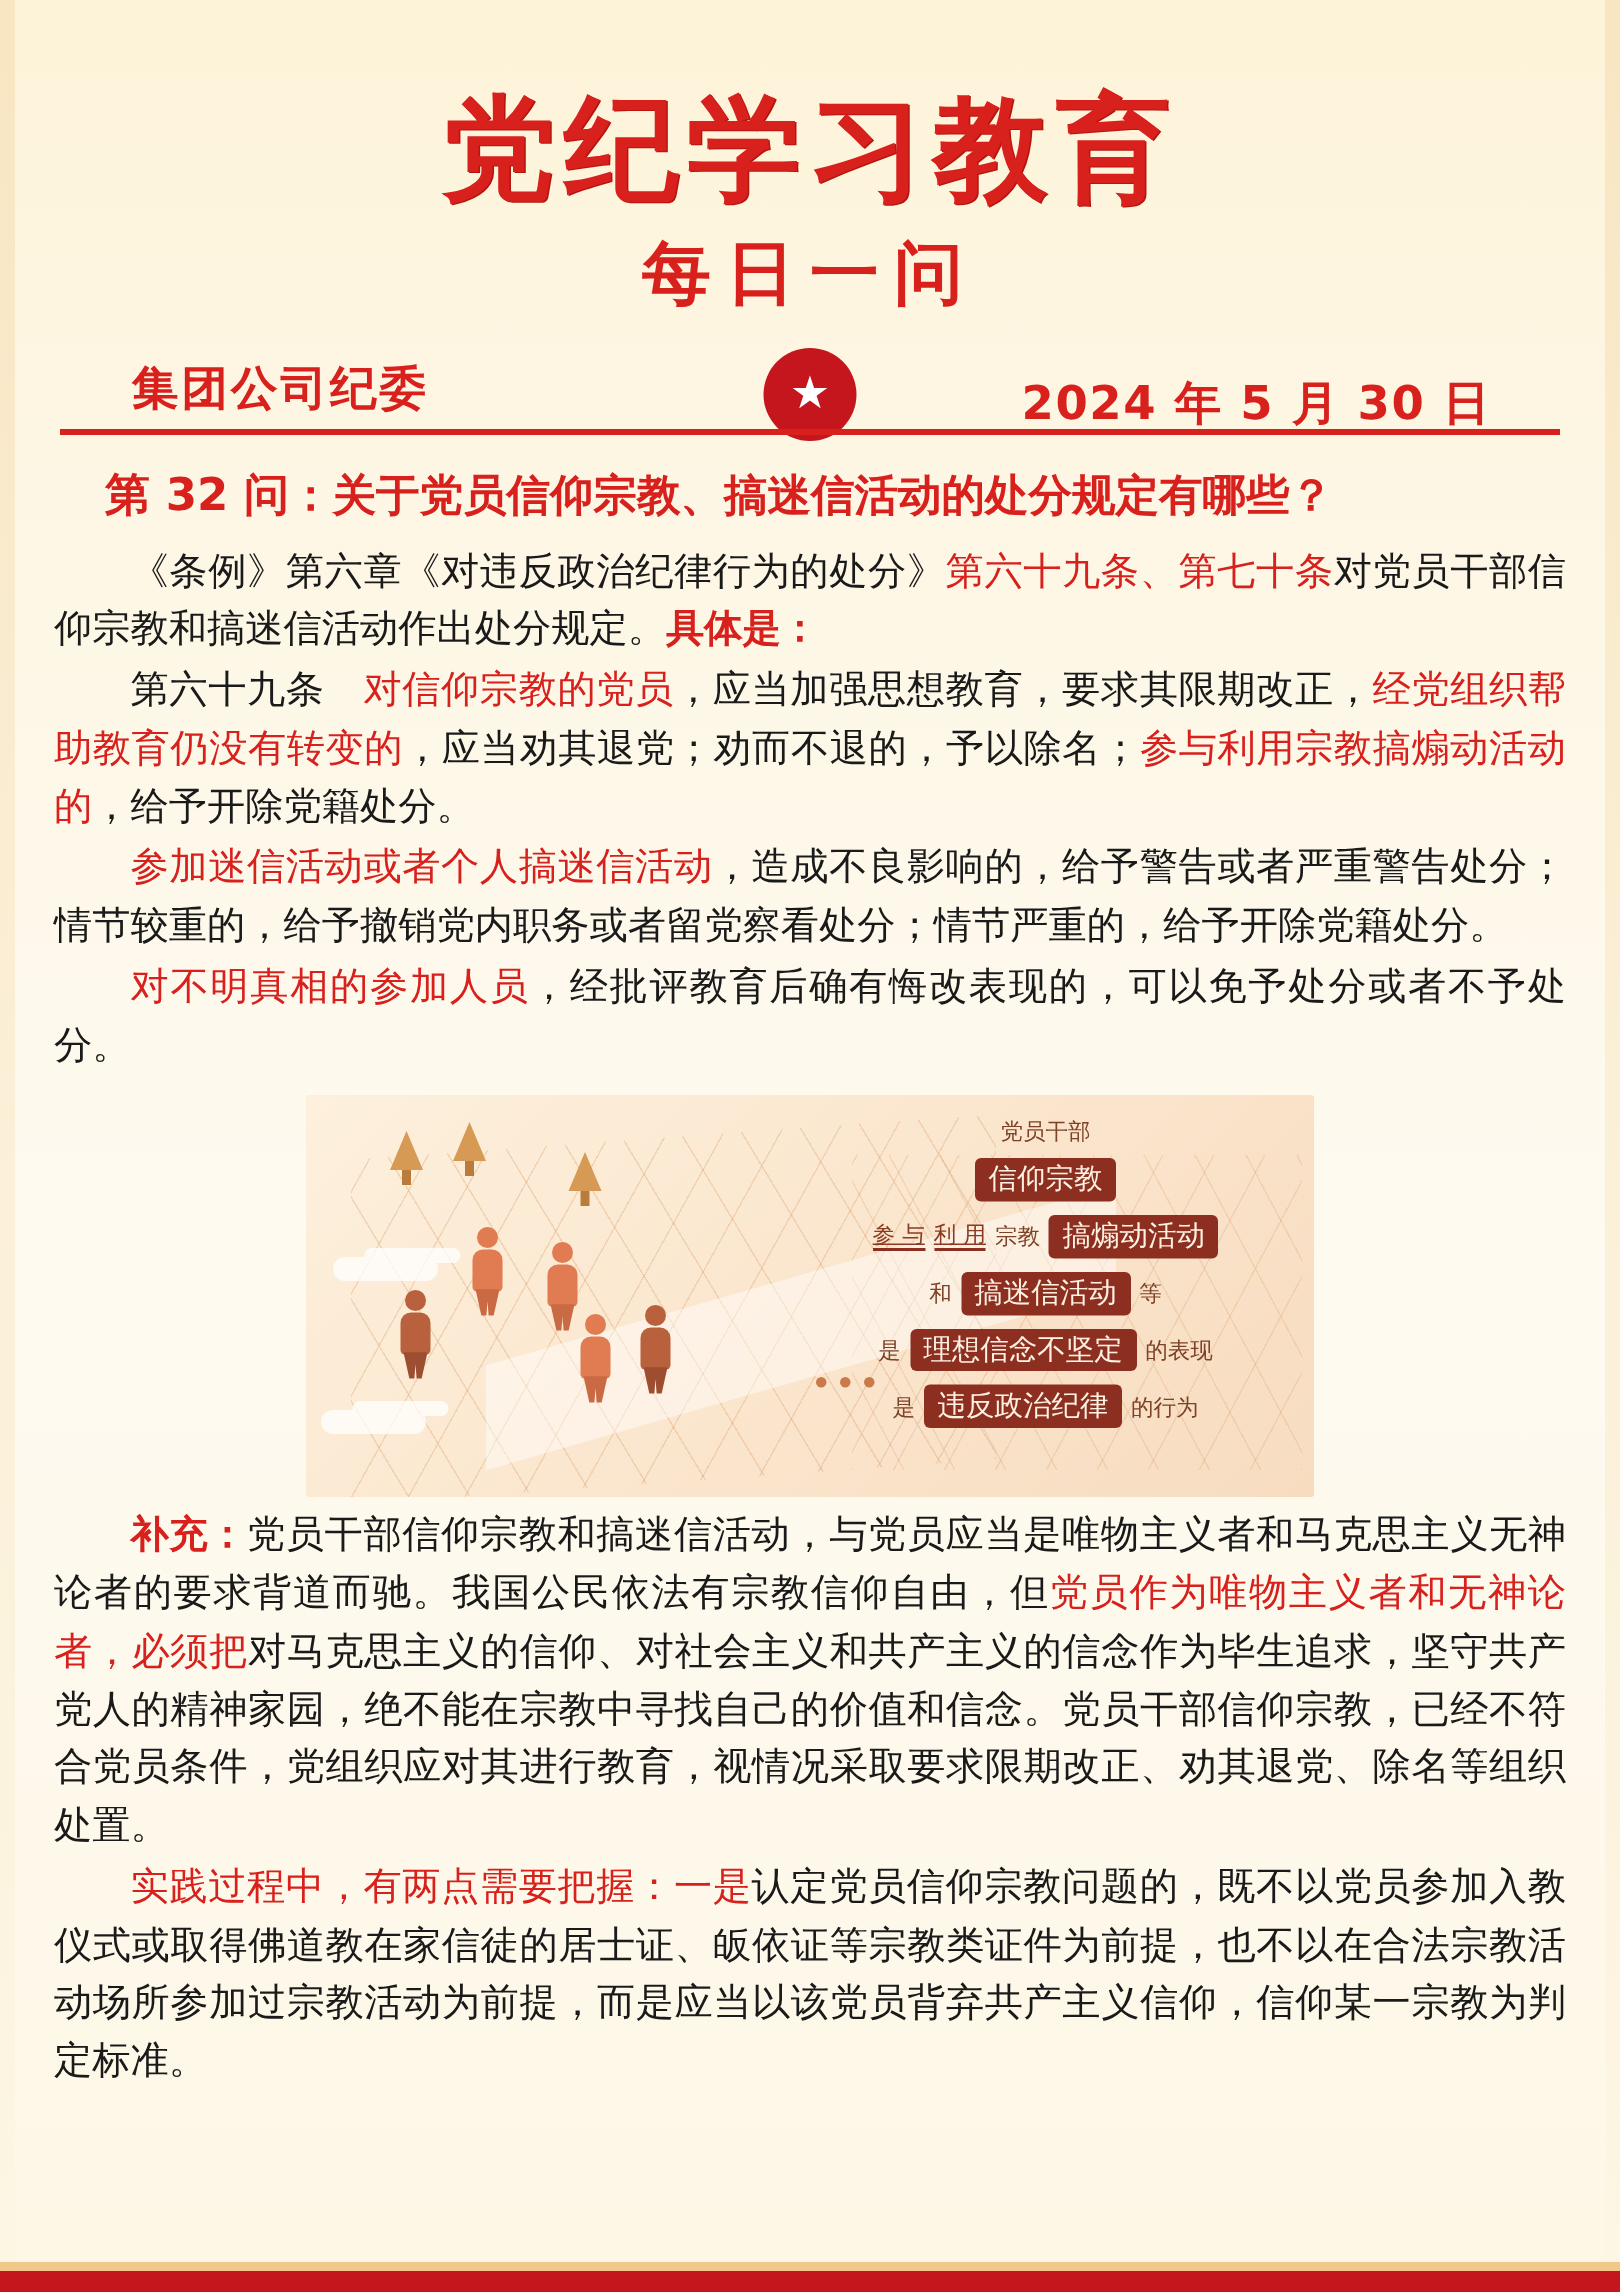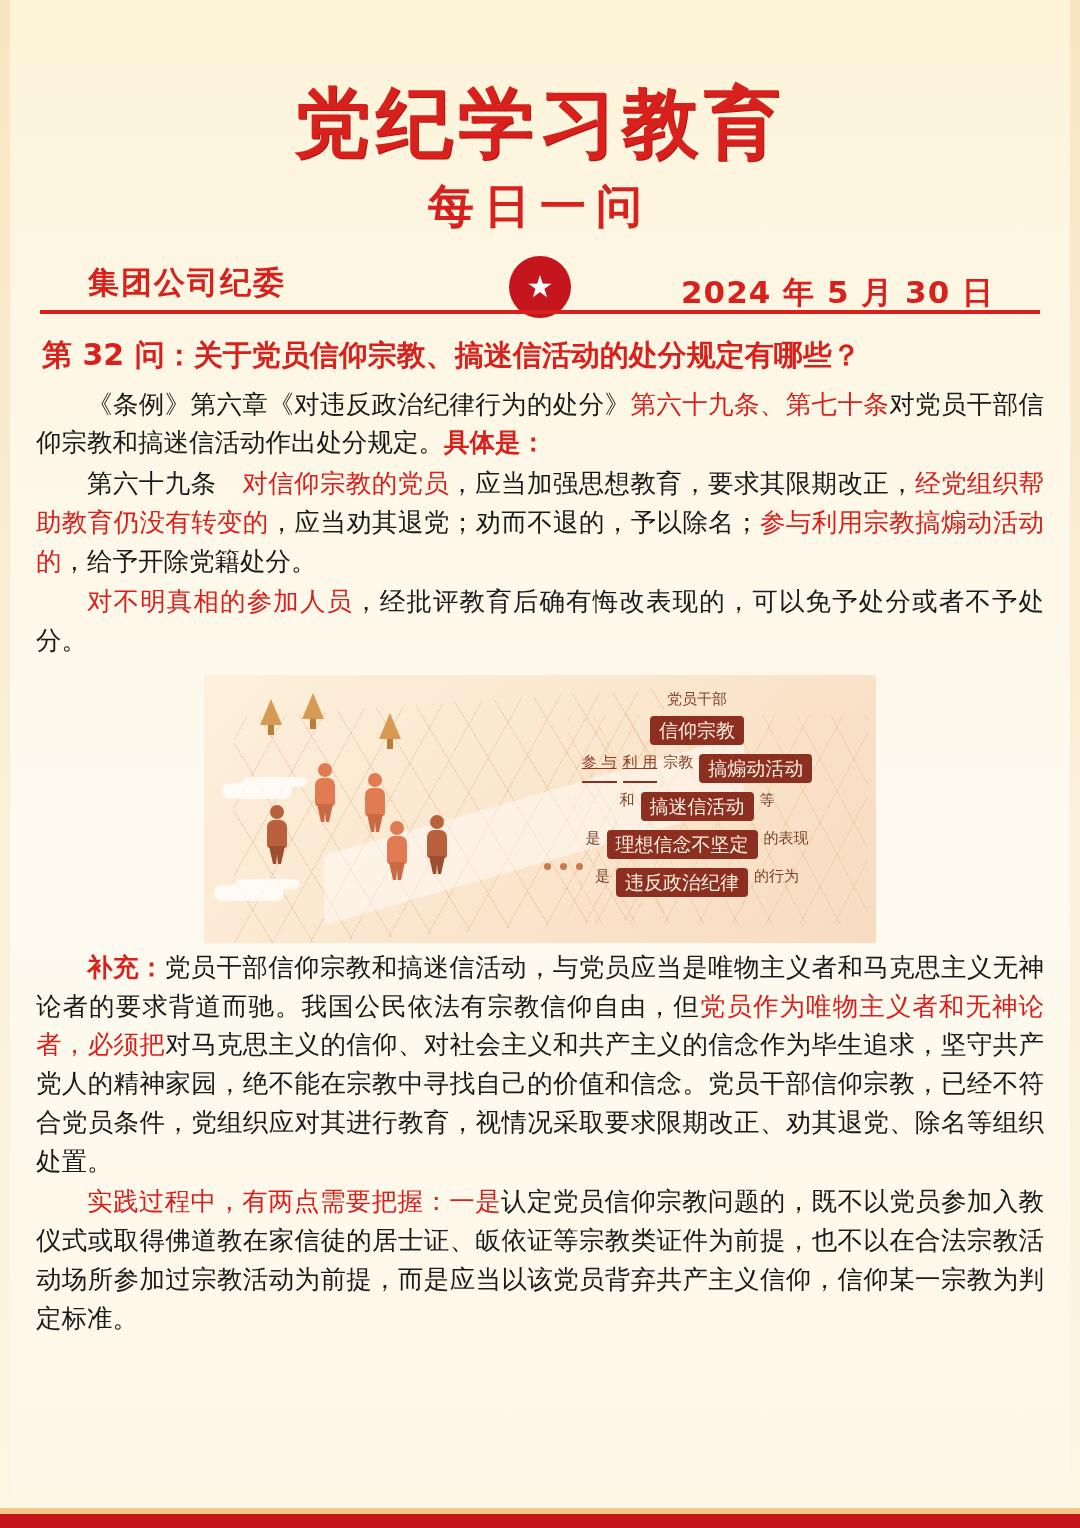--- a/index.html
+++ b/index.html
@@ -46,21 +46,21 @@
     position: absolute;
     left: 0; top: -6px;
     width: 100%;
     height: 6px;
     background: #e8a33d;
     opacity: .55;
   }
 
   
   .header {
-    padding-top: 82px;
+    padding-top: 58px;
     text-align: center;
   }
   .main-title {
     font-family: "DejaVu Serif", serif;
     font-weight: bold;
     font-size: 76px;
     line-height: 1.08;
     color: #d8201d;
     letter-spacing: 6px;
     text-shadow: 1px 1px 0 #b5140f;
@@ -135,21 +135,21 @@
     text-align: justify;
   }
   .q-line {
     font-size: 29px;
     font-weight: bold;
     color: #d8201d;
     font-family: "DejaVu Sans", sans-serif;
     margin: 4px 0 8px 6px;
     letter-spacing: 0px;
   }
-  .q-num { font-size: 30px; }
+  .q-num { font-size: 30px; margin-left: 28px; }
   p.para {
     margin: 0 0 2px 0;
     text-indent: 2em;
   }
   .red { color: #d8201d; }
   .bold { font-weight: bold; }
 
   
   .figure {
     margin: 14px auto 6px auto;
@@ -251,20 +251,21 @@
     text-align: center;
     font-family: "DejaVu Sans", sans-serif;
     color: #8c3b22;
     font-size: 15px;
     line-height: 1.1;
   }
   .fig-row {
     margin-bottom: 9px;
     display: flex;
     justify-content: center;
+    align-items: center;
     gap: 6px;
     white-space: nowrap;
   }
   .chip {
     background: #8d2f20;
     color: #fdf1e2;
     padding: 4px 9px;
     border-radius: 4px;
     font-size: 19px;
   }
@@ -304,20 +305,23 @@
 
     <p class="para">
       <span>《条例》第六章《对违反政治纪律行为的处分》</span><span class="red">第六十九条、第七十条</span><span>对党员干部信仰宗教和搞迷信活动作出处分规定。</span><span class="red bold">具体是：</span>
     </p>
 
     <p class="para">
       <span>第六十九条　</span><span class="red">对信仰宗教的党员</span><span>，应当加强思想教育，要求其限期改正，</span><span class="red">经党组织帮助教育仍没有转变的</span><span>，应当劝其退党；劝而不退的，予以除名；</span><span class="red">参与利用宗教搞煽动活动的</span><span>，给予开除党籍处分。</span>
     </p>
 
 
+    <p class="para">
+      <span class="red">参加迷信活动或者个人搞迷信活动</span><span>，造成不良影响的，给予警告或者严重警告处分；情节较重的，给予撤销党内职务或者留党察看处分；情节严重的，给予开除党籍处分。</span>
+    </p>
 
     <p class="para">
       <span class="red">对不明真相的参加人员</span><span>，经批评教育后确有悔改表现的，可以免予处分或者不予处分。</span>
     </p>
 
     <div class="figure">
       <div class="grid-plane"></div>
       <div class="grid-plane-r"></div>
       <div class="road"></div>
 

